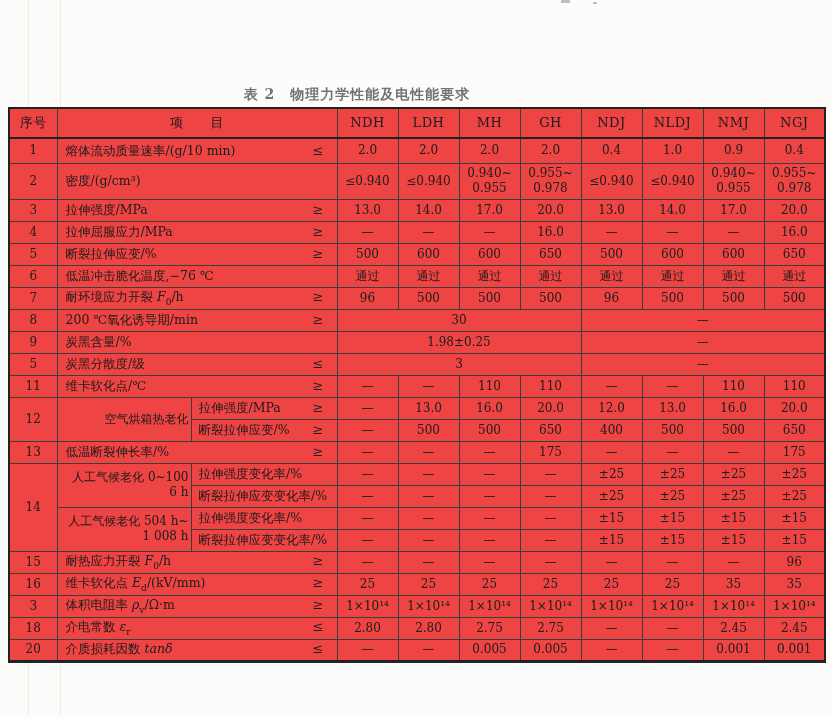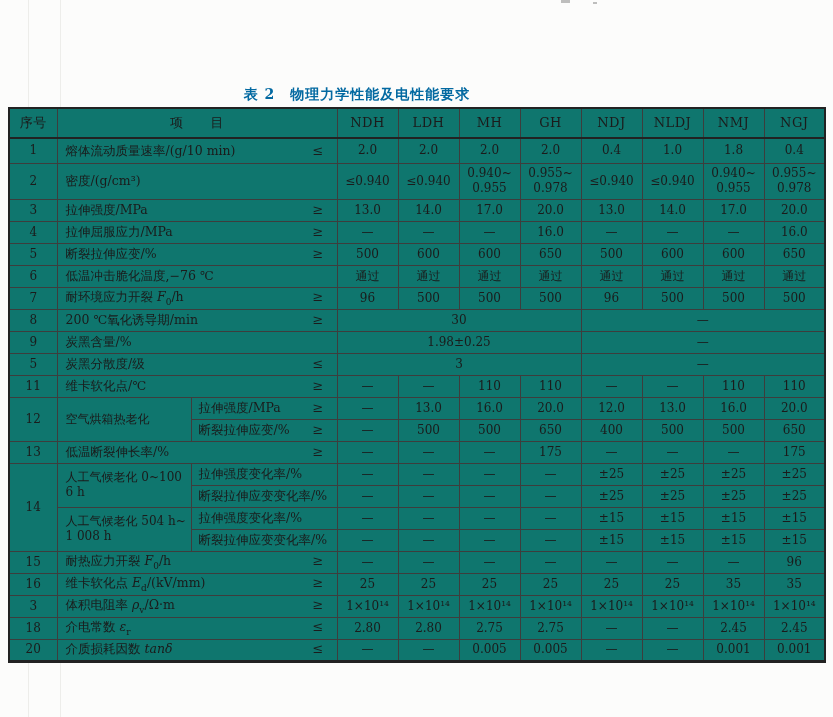--- a/index.html
+++ b/index.html
@@ -6,41 +6,41 @@
   body{
     width:833px;height:717px;position:relative;overflow:hidden;
     background:#fcfcfb;
     font-family:"DejaVu Serif","Liberation Serif",serif;
     color:#1b1b1b;
   }
   .scanline{position:absolute;top:0;height:717px;width:1px;background:#ededea;}
   .speck{position:absolute;background:#8a8a8a;opacity:.55;}
   .title{
     position:absolute;top:86px;left:0;width:714px;text-align:center;
-    font-size:14px;font-weight:bold;letter-spacing:1px;color:#0369a1;
+    font-size:14px;font-weight:bold;letter-spacing:1px;color:#737373;
   }
   table{
     position:absolute;top:107px;left:8px;
     border-collapse:collapse;table-layout:fixed;
-    border:2px solid #222;border-bottom-width:3px;background:#0f766e;
+    border:2px solid #222;border-bottom-width:3px;background:#ef4444;
   }
   td{
     border:1px solid #3d3d3d;
     font-size:12px;line-height:1.22;
     text-align:center;vertical-align:middle;
     padding:1px 2px;overflow:hidden;
   }
   tr{height:22px;}
   tr.hd{height:30px;}
   tr.h1{height:25px;}
   tr.h2{height:36px;}
   tr.hd td{border-bottom:2px solid #222;font-size:13px;letter-spacing:.5px;}
   td.no{font-size:12px;}
   td.item{text-align:left;padding-left:8px;white-space:nowrap;}
-  td.grp{text-align:left;padding-left:8px;white-space:pre-line;font-size:12px;}
+  td.grp{text-align:right;padding-left:8px;white-space:pre-line;font-size:12px;}
   td.subi{text-align:left;padding-left:7px;white-space:nowrap;}
   td.v{white-space:pre-line;font-size:12px;}
   .sym{float:right;margin-right:11px;font-size:13px;}
   .lbl{font-size:12.5px;}
   i.var{font-family:"DejaVu Serif","Liberation Serif",serif;}
   sub{font-size:9px;}
 </style>
 </head>
 <body>
 
@@ -81,21 +81,21 @@
 
   <tr class="h1">
     <td class="no">1</td>
     <td class="item" colspan="2"><span class="sym">≤</span><span class="lbl">熔体流动质量速率/(g/10 min)</span></td>
     <td class="v">2.0</td>
         <td class="v">2.0</td>
         <td class="v">2.0</td>
         <td class="v">2.0</td>
         <td class="v">0.4</td>
         <td class="v">1.0</td>
-        <td class="v">1.8</td>
+        <td class="v">0.9</td>
         <td class="v">0.4</td>
   </tr>
 
   <tr class="h2">
     <td class="no">2</td>
     <td class="item" colspan="2"><span class="sym"></span><span class="lbl">密度/(g/cm³)</span></td>
     <td class="v">≤0.940</td>
         <td class="v">≤0.940</td>
         <td class="v">0.940~
 0.955</td>

